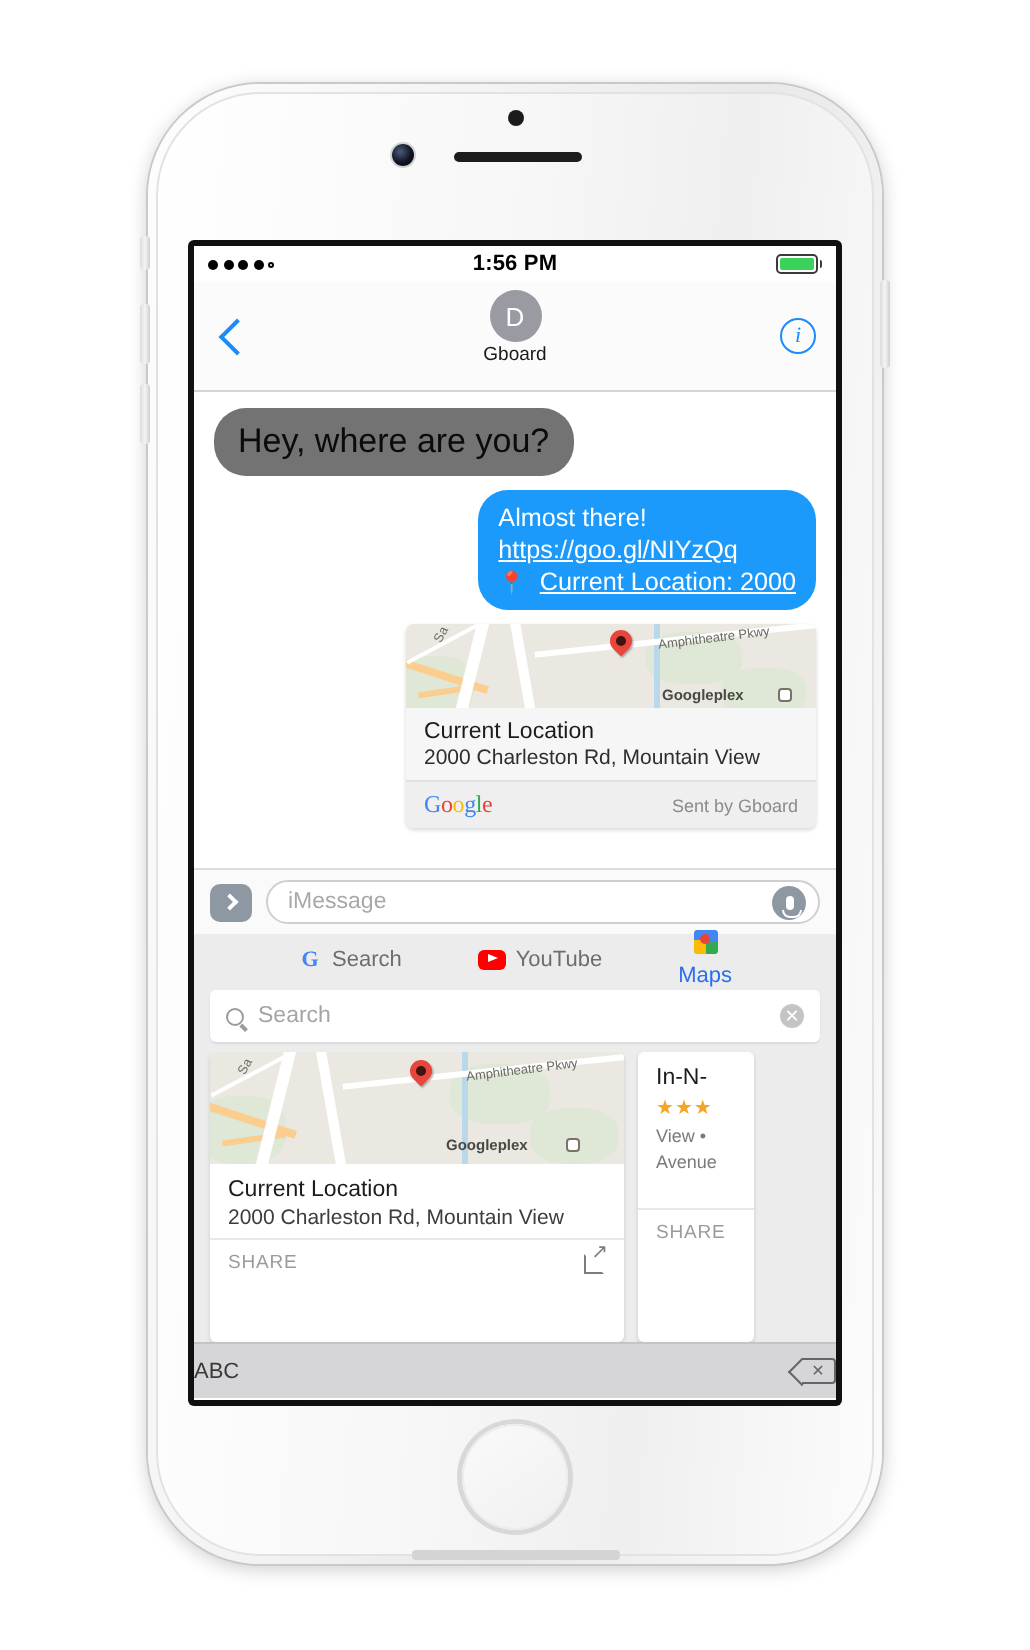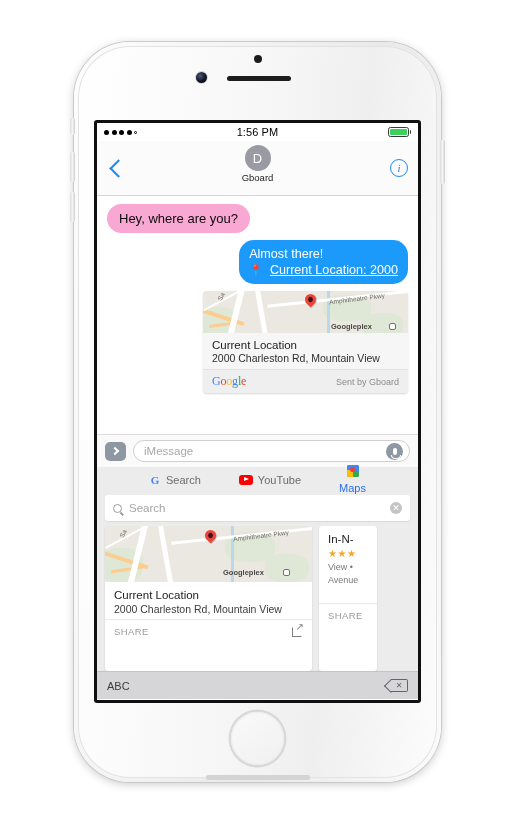--- a/index.html
+++ b/index.html
@@ -77,21 +77,21 @@
   .statusbar {
     height: 18px; display: flex; align-items: center;
     padding: 0 7px; font-size: 10.5px; color: #000;
     background: #fff; position: relative;
   }
   .dots { display: flex; gap: 2.5px; align-items: center; }
   .dot { width: 5px; height: 5px; border-radius: 50%; background: #000; }
   .dot.hollow { background: transparent; border: 1px solid #000; width: 3px; height: 3px; }
   .clock {
     position: absolute; left: 0; right: 0; text-align: center;
-    font-size: 11px; font-weight: normal; letter-spacing: .1px;
+    font-size: 11px; font-weight: bold; letter-spacing: .1px;
   }
   .battery { margin-left: auto; display: flex; align-items: center; }
   .batt-body { width: 21px; height: 10px; border: 1px solid #3a3a3a; border-radius: 2.5px; padding: 1px; }
   .batt-fill { height: 100%; width: 100%; background: #3bd25c; border-radius: 1px; }
   .batt-cap { width: 1.5px; height: 4px; background: #3a3a3a; border-radius: 0 1px 1px 0; margin-left: 1px; }
 
   
   .navbar {
     height: 55px; background: #fbfbfb;
     border-bottom: 1px solid #d4d4d4;
@@ -124,23 +124,23 @@
 
   
   .convo {
     height: 238px; background: #fff; padding: 8px 10px 0 10px;
     display: flex; flex-direction: column; gap: 7px; overflow: hidden;
   }
   .row { display: flex; }
   .row.out { justify-content: flex-end; }
 
   .bubble-in {
-    background: #f9a8d4; color: #0b0b0b;
+    background: #737373; color: #0b0b0b;
     padding: 7px 12px; border-radius: 16px;
-    font-size: 13px; max-width: 78%;
+    font-size: 17px; max-width: 78%;
   }
   .bubble-out {
     background: #1b9afb; color: #fff;
     padding: 6px 10px; border-radius: 15px;
     font-size: 12.6px; max-width: 71%; line-height: 1.28;
   }
   .bubble-out .link { text-decoration: underline; color: #fff; display: block; }
   .loc-line { display: block; }
   .pin-emoji { font-size: 11px; }
 
@@ -276,21 +276,21 @@
     border: 1.3px solid #7d7d7d; border-top-color: transparent; border-right-color: transparent;
   }
   .ext-icon::after {
     content:"↗"; position:absolute; right:-1px; top:-4px; font-size:10px; color:#7d7d7d; line-height:1;
   }
   .stars { color: #f5a623; font-size: 10px; letter-spacing: .5px; margin-top: 3px; }
   .side-line { font-size: 9px; color: #7a7a7a; margin-top: 3px; white-space: nowrap; }
 
   .kb-bottom {
     height: 28px; background: #d6d6d8; border-top: 1px solid #c4c4c6;
-    display: flex; align-items: center; justify-content: space-between; padding: 0 10px;
+    display: flex; align-items: center; justify-content: space-between; padding: 0 0;
   }
   .abc { font-size: 11px; color: #3a3a3a; }
   .del-key {
     width: 20px; height: 14px; position: relative;
     display: flex; align-items: center; justify-content: flex-end;
   }
   .del-shape {
     width: 17px; height: 13px; border: 1.3px solid #62666b; border-radius: 0 2px 2px 0;
     border-left: none; position: relative; display:flex; align-items:center; justify-content:center;
     font-size: 8px; color: #62666b;
@@ -350,20 +350,21 @@
 
     <div class="convo">
 
       <div class="row">
         <div class="bubble-in">Hey, where are you?</div>
       </div>
 
       <div class="row out">
         <div class="bubble-out">
           <span>Almost there!</span>
+          <span class="link">https://goo.gl/NIYzQq</span>
           <span class="loc-line"><span class="pin-emoji">📍</span>&nbsp; <span class="link" style="display:inline">Current Location: 2000</span></span>
         </div>
       </div>
 
       <div class="row out">
         <div class="map-card">
           <div class="map-thumb">
             <div class="map-green" style="left:-6px;top:16px;width:40px;height:30px;"></div>
             <div class="map-green" style="left:120px;top:4px;width:48px;height:26px;"></div>
             <div class="map-green" style="left:158px;top:22px;width:42px;height:24px;"></div>

